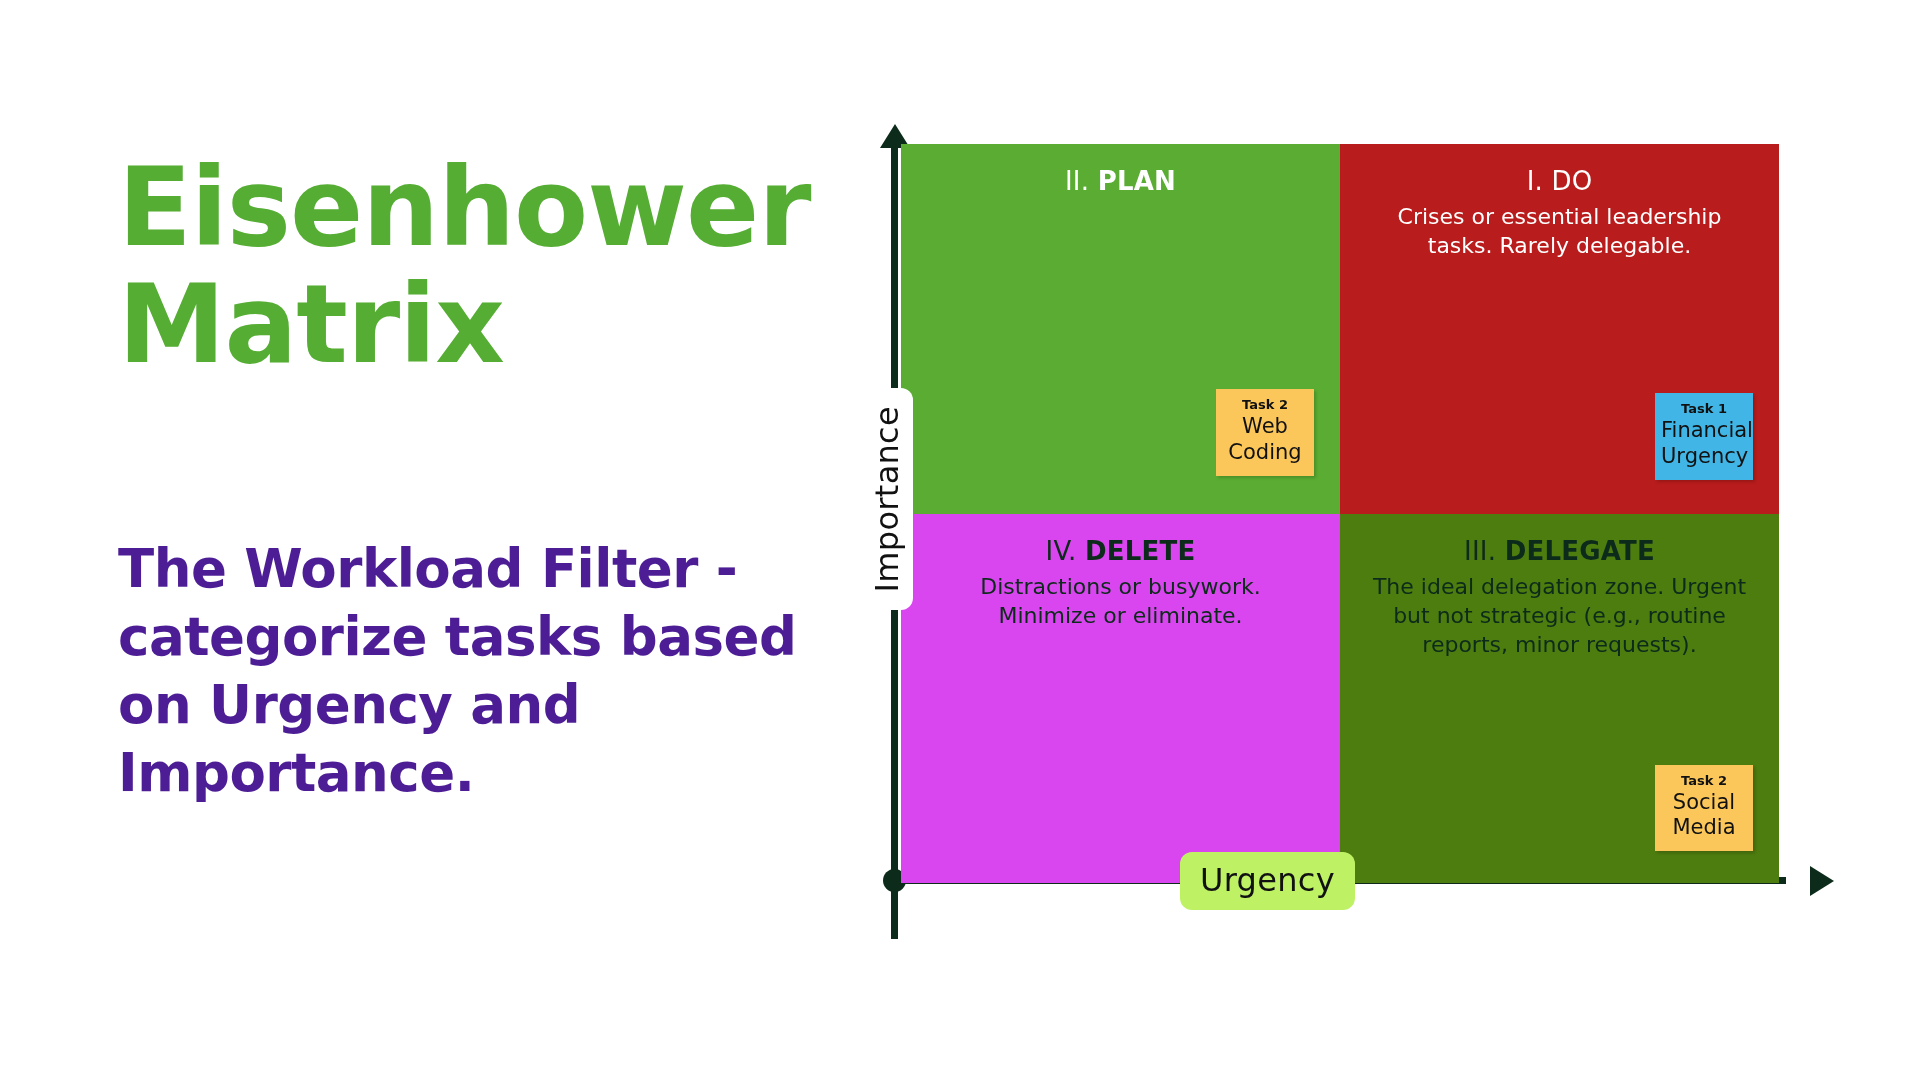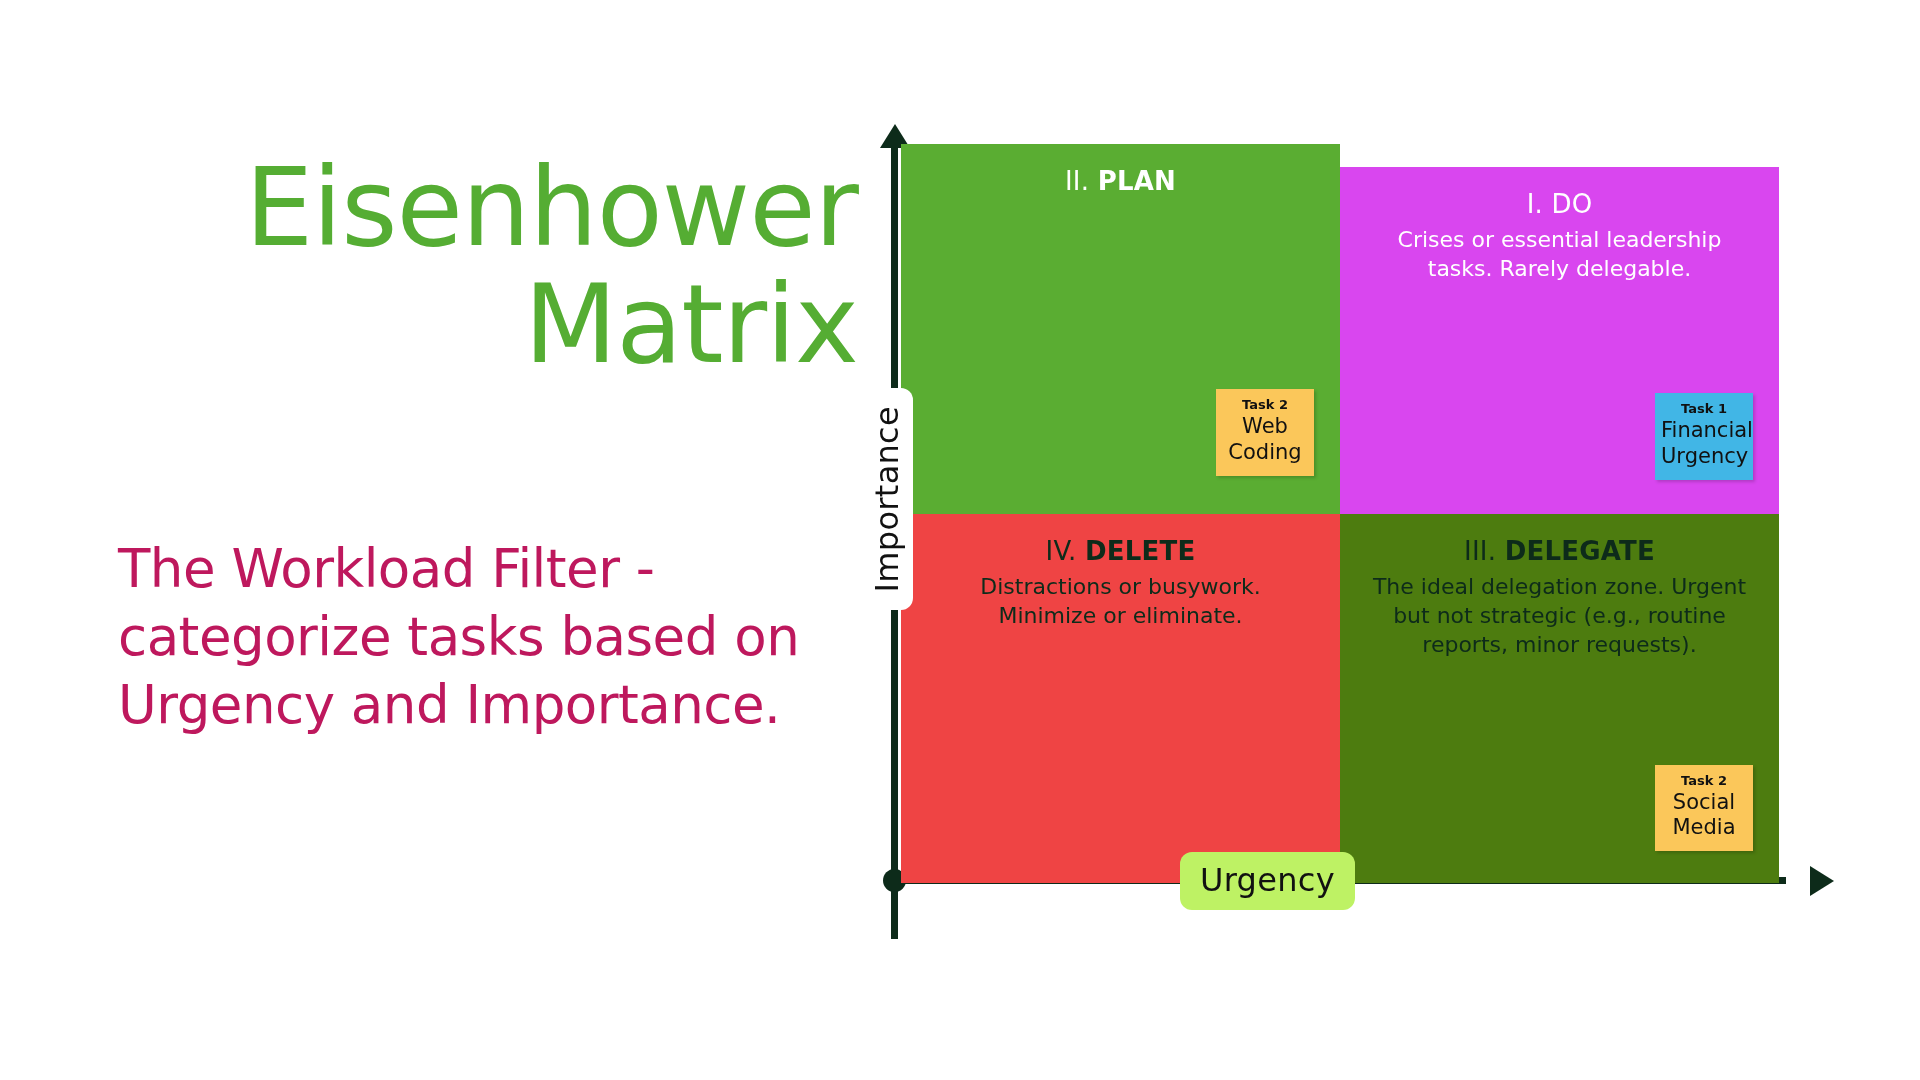--- a/index.html
+++ b/index.html
@@ -19,35 +19,34 @@
   #left-panel {
     position: absolute;
     left: 118px;
     top: 150px;
     width: 740px;
   }
   #page-title {
     font-family: "DejaVu Sans", sans-serif;
     font-size: 108px;
     line-height: 1.08;
-    font-weight: 400;
+    font-weight: 700;
     color: #55ad33;
     letter-spacing: -1px;
     margin: 0;
     white-space: pre-line;
-    text-align: right;
   }
   #page-subtitle {
     margin: 0;
     margin-top: 152px;
     font-family: "DejaVu Sans", sans-serif;
     font-size: 53px;
     line-height: 1.28;
-    font-weight: 400;
-    color: #be185d;
+    font-weight: 700;
+    color: #4c1d95;
     letter-spacing: -0.5px;
   }
 
   
   #matrix-area {
     position: absolute;
     left: 880px;
     top: 132px;
     width: 940px;
     height: 820px;
@@ -108,22 +107,22 @@
     display: grid;
     grid-template-columns: 1fr 1fr;
     grid-template-rows: 1fr 1fr;
   }
   .quadrant {
     position: relative;
     padding: 22px 16px 0 16px;
     box-sizing: border-box;
   }
   .q-plan     { background: #5aad32; }
-  .q-do       { background: #d946ef; margin-top: 23px; }
-  .q-delete   { background: #ef4444; }
+  .q-do       { background: #b91c1c; }
+  .q-delete   { background: #d946ef; }
   .q-delegate { background: #4d7c0f; }
 
   .q-title {
     font-family: "DejaVu Sans", sans-serif;
     font-size: 26px;
     font-weight: 400;
     text-align: center;
     margin: 0 0 6px 0;
     letter-spacing: 0.2px;
   }

